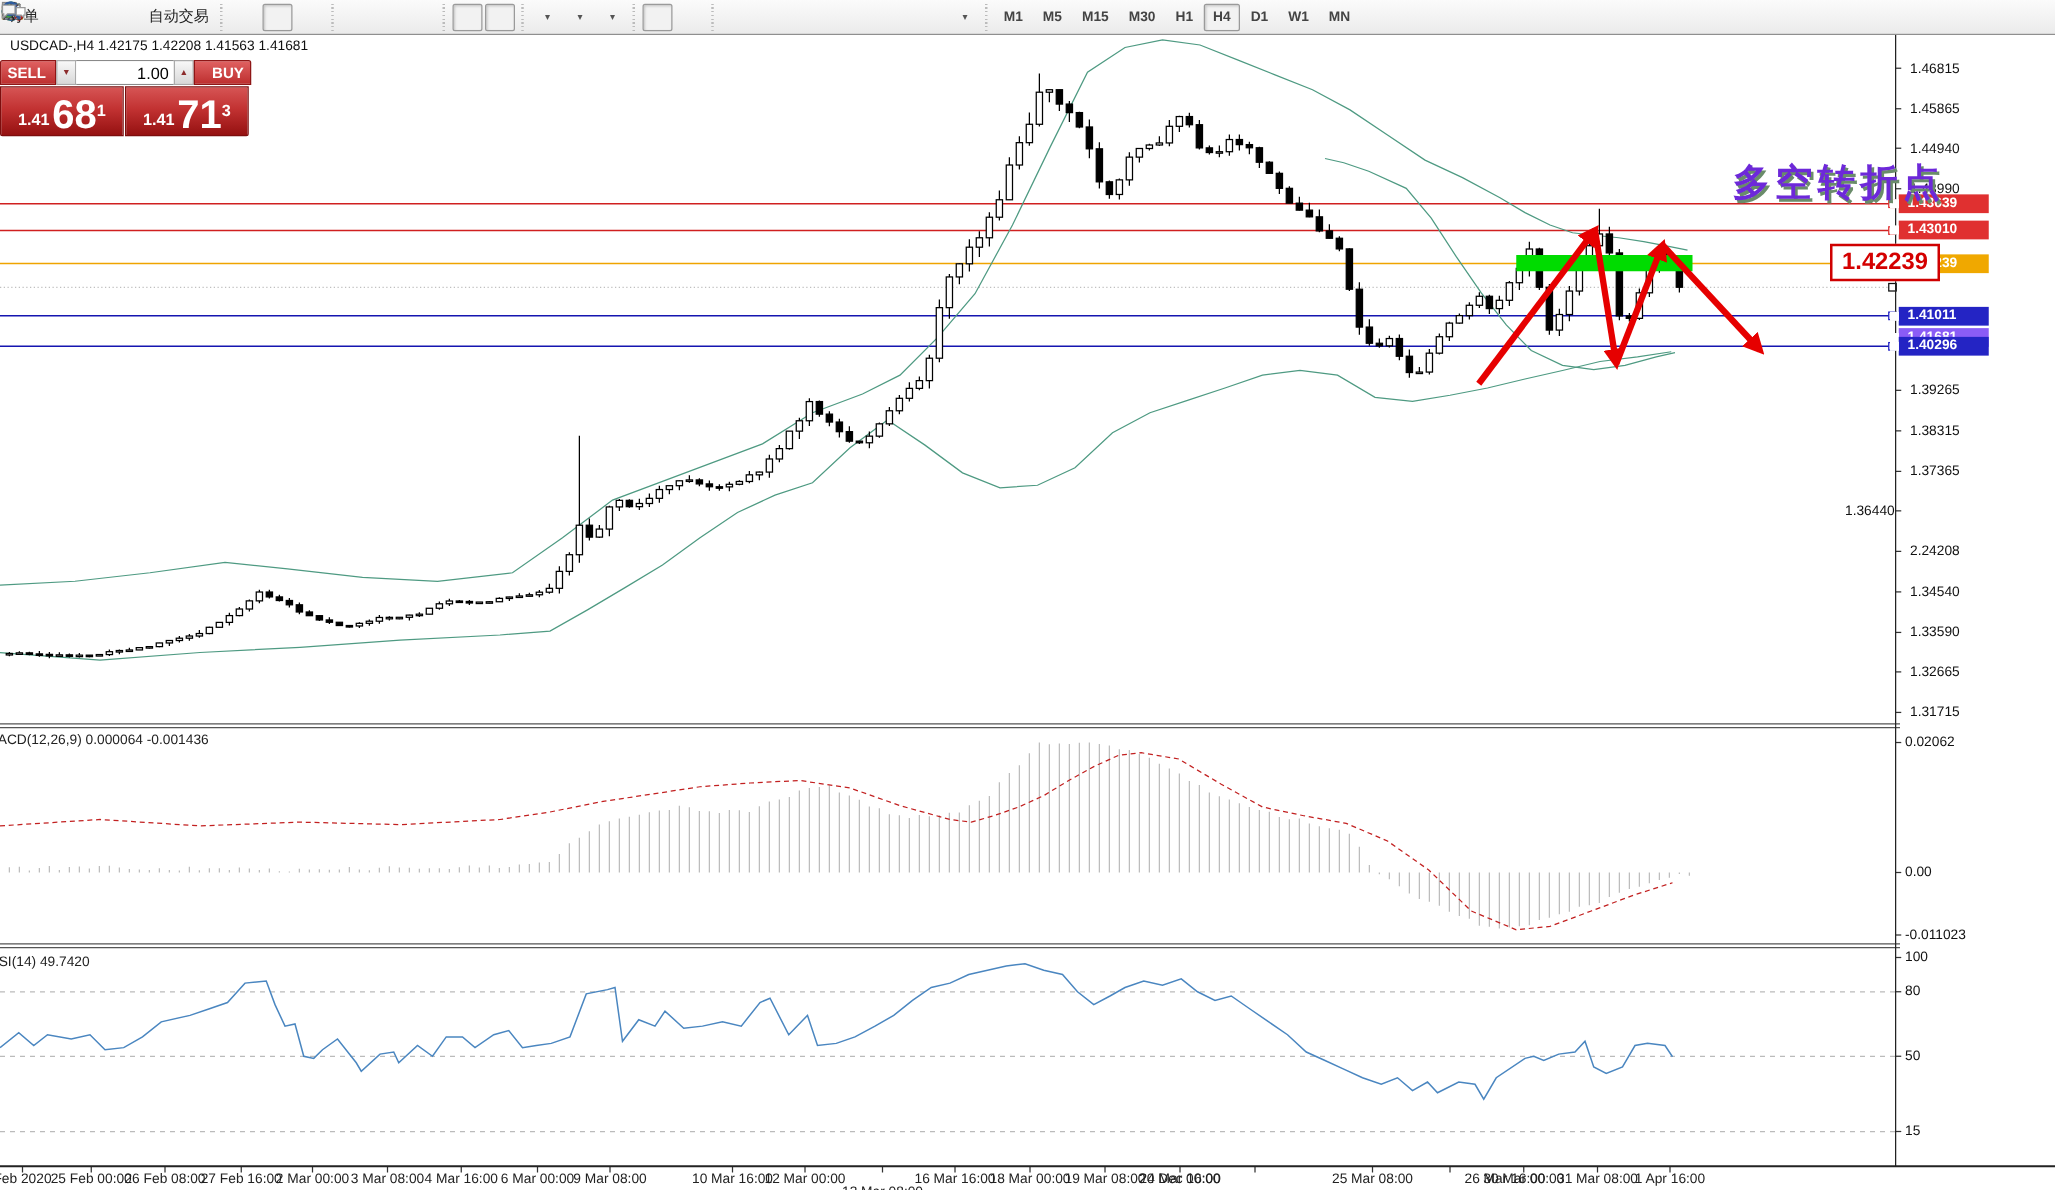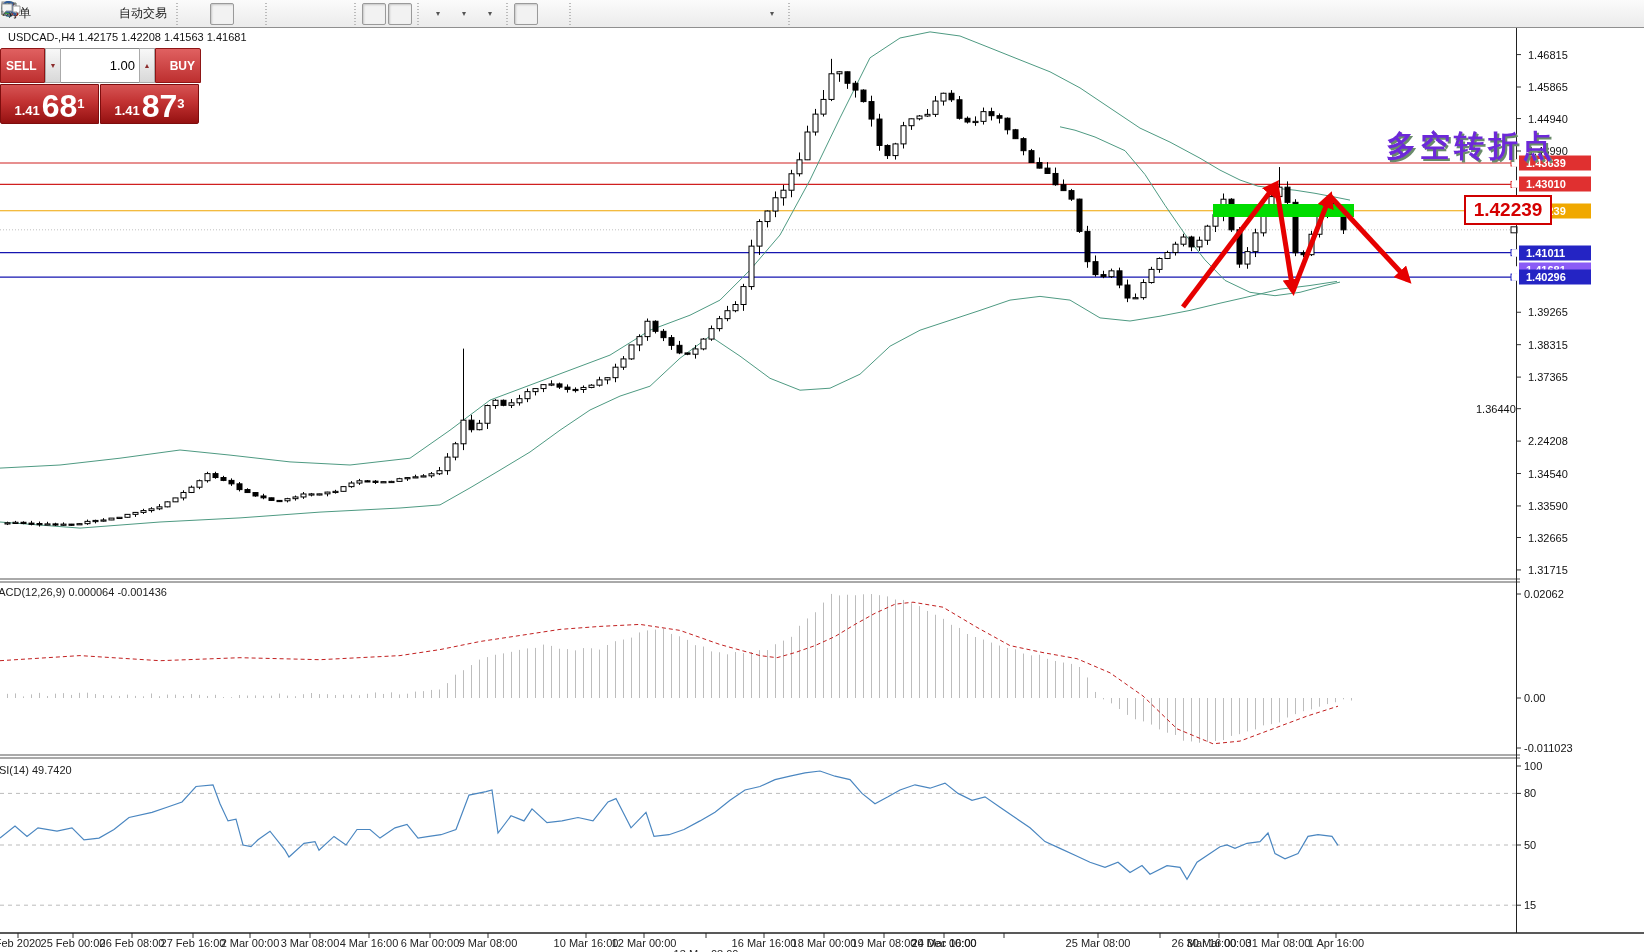--- a/index.html
+++ b/index.html
@@ -29,21 +29,21 @@
     letter-spacing:4px;color:#6d28d9;text-shadow:2px 2px 0 #6a8c6a;white-space:nowrap;font-family:Liberation Mono, monospace;}
   #price-tag{left:1464px;top:195px;width:84px;height:26px;background:#fff;border:2px solid #cf0000;
     color:#d40000;font-size:19px;font-weight:bold;text-align:center;line-height:26px;z-index:25;}
   .y-lab{position:absolute;font-size:11px;color:#111;transform:translateY(-50%);z-index:15;}
   .x-lab{position:absolute;font-size:11px;color:#222;transform:translateX(-50%);top:937px;z-index:15;white-space:nowrap;}
   .badge{position:absolute;left:1519px;width:72px;height:15px;color:#fff;font-size:11px;font-weight:bold;
     line-height:15px;padding-left:7px;transform:translateY(-50%);z-index:18;box-sizing:border-box;}
   .badge:before{content:"";position:absolute;left:-7px;top:4px;width:5px;height:5px;background:#fff;border:1px solid currentColor;}
   
   #trade-panel{position:absolute;left:0;top:48px;width:201px;z-index:30;font-family:"Liberation Sans",sans-serif;}
-  #tp-row1{display:flex;height:35px;}
+  #tp-row1{display:flex;height:20px;}
   .tp-strip{background:linear-gradient(#e06161,#bd2f2f);border:1px solid #8e1616;color:#fff;
     font-size:12px;font-weight:bold;display:flex;align-items:center;box-sizing:border-box;}
   #sell-strip{width:45px;padding-left:5px;border-radius:2px 0 0 0;}
   #buy-strip{width:46px;justify-content:flex-end;padding-right:5px;border-radius:0 2px 0 0;}
   #vol-box{flex:1;display:flex;border:1px solid #8a8a8a;border-left:none;border-right:none;box-sizing:border-box;background:#fff;}
   .spin{width:16px;background:linear-gradient(#f8f8f8,#d8d8d8);border:1px solid #aaa;color:#8c2c2c;
     font-size:7px;display:flex;align-items:center;justify-content:center;box-sizing:border-box;}
   #vol-input{flex:1;border:none;outline:none;text-align:right;font-size:13px;padding:0 4px;width:60px;
     font-family:"Liberation Sans",sans-serif;}
   #tp-row2{display:flex;height:40px;margin-top:1px;}
@@ -269,20 +269,31 @@
   <div class="tb">
     <span>
           <svg class="ic" width="18" height="18">
             <path d="M5 14V8H3l4-5 4 5H9v6Z" fill="#3c9a3c"></path>
             <path d="M13 4v6h2l-3 5" fill="none" stroke="#b02020"></path>
           </svg>
         </span>
     <span class="caret">▾</span>
   </div>
   <div class="tb-sep"></div>
+  <div id="tf-group" style="display:flex;">
+        <div class="tb tf">M1</div>
+        <div class="tb tf">M5</div>
+        <div class="tb tf">M15</div>
+        <div class="tb tf">M30</div>
+        <div class="tb tf">H1</div>
+        <div class="tb tf pressed">H4</div>
+        <div class="tb tf">D1</div>
+        <div class="tb tf">W1</div>
+        <div class="tb tf">MN</div>
+      </div>
   <div id="tb-right">
     <div class="tb">
       <span>
             <svg class="ic" width="18" height="18">
               <circle cx="8" cy="7" r="5" fill="none" stroke="#2d5b9e" stroke-width="1.8"></circle>
               <path d="M12 11l4 4" stroke="#2d5b9e" stroke-width="2"></path>
             </svg>
           </span>
     </div>
     <div class="tb">
@@ -967,19 +978,19 @@
     </div>
   </div>
   <div id="tp-row2">
     <div class="tp-big">
       <span class="px-small">1.41</span>
       <span class="px-big">68</span>
       <span class="px-sup">1</span>
     </div>
     <div class="tp-big">
       <span class="px-small">1.41</span>
-      <span class="px-big">87</span>
+      <span class="px-big">71</span>
       <span class="px-sup">3</span>
     </div>
   </div>
 </div>
 
 </div>
 
 </body></html>

